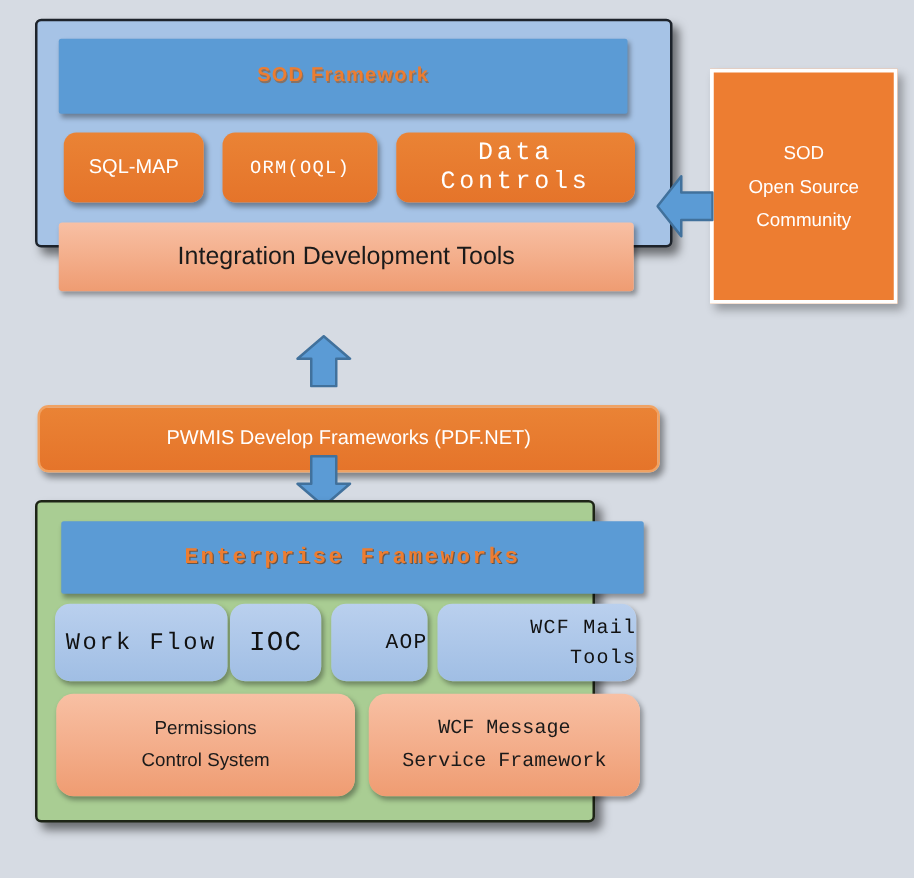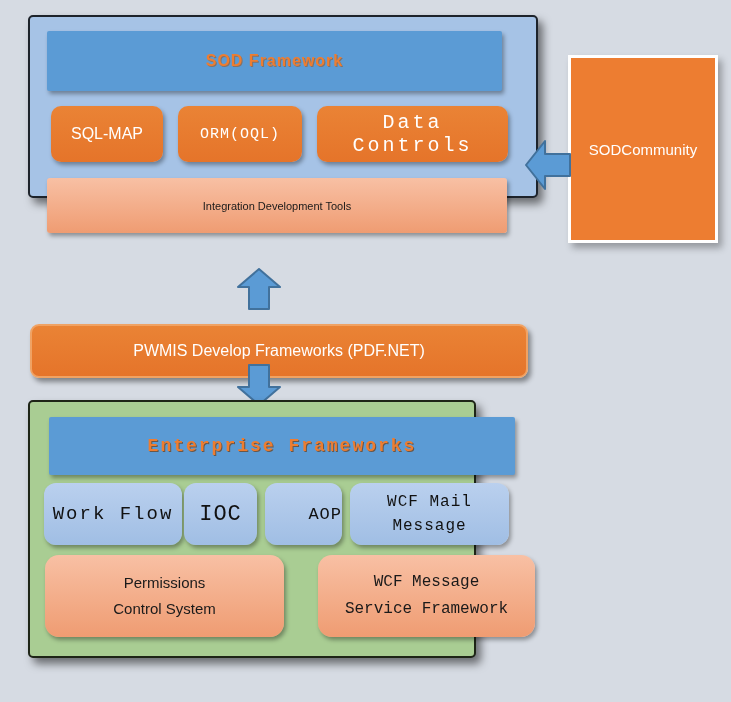--- a/index.html
+++ b/index.html
@@ -43,44 +43,44 @@
   .box-orm{left:148px;top:89px;width:124px;height:56px;font-size:15px;letter-spacing:1px;}
   .box-datacontrols{left:287px;top:89px;width:191px;height:56px;font-size:20px;letter-spacing:3px;justify-content:flex-end;}
 
   
   .peach-box{
     background:linear-gradient(#f8c0a4,#ef9c72);
     color:#1a1a1a;
     box-shadow:2px 3px 4px rgba(0,0,0,0.35);
     display:flex;flex-direction:column;align-items:center;justify-content:center;text-align:center;
   }
-  .box-integration{left:17px;top:161px;width:460px;height:55px;border-radius:3px;font-size:11px;}
+  .box-integration{left:17px;top:161px;width:460px;height:55px;border-radius:3px;font-size:20px;}
   .box-permissions{left:15px;top:153px;width:239px;height:82px;border-radius:14px;font-size:15px;line-height:26px;}
   .box-wcfmsg{left:265px;top:153px;width:217px;height:82px;border-radius:14px;
-    font-family:"Liberation Mono", monospace;font-size:16px;line-height:27px;margin-left:23px;}
+    font-family:"Liberation Mono", monospace;font-size:16px;line-height:27px;}
 
   
   .lblue-box{
     background:linear-gradient(#bad0ee,#a0bee4);
     border-radius:12px;color:#111111;
     box-shadow:2px 3px 4px rgba(0,0,0,0.35);
     display:flex;flex-direction:column;align-items:center;justify-content:center;text-align:center;
     font-family:"Liberation Mono", monospace;
   }
   .box-workflow{left:14px;top:81px;width:138px;height:62px;font-size:19px;letter-spacing:2px;}
   .box-ioc{left:154px;top:81px;width:73px;height:62px;font-size:22px;letter-spacing:1px;}
   .box-aop{left:235px;top:81px;width:77px;height:62px;font-size:17px;letter-spacing:1px;align-items:flex-end;}
-  .box-wcfmail{left:320px;top:81px;width:159px;height:62px;font-size:16px;line-height:24px;letter-spacing:1px;}
+  .box-wcfmail{left:320px;top:81px;width:159px;height:62px;font-size:16px;line-height:24px;letter-spacing:1px;align-items:flex-end;}
 
   
   .community-box{
     left:568px;top:55px;width:150px;height:188px;
     background:#ed7d31;border:3px solid #ffffff;
     box-shadow:4px 5px 7px rgba(0,0,0,0.3);
-    display:flex;flex-direction:row;align-items:center;justify-content:center;text-align:center;
+    display:flex;flex-direction:column;align-items:center;justify-content:center;text-align:center;
     color:#ffffff;font-size:15px;line-height:27px;
   }
 
   
   .pwmis-box{
     left:30px;top:324px;width:498px;height:54px;
     background:linear-gradient(#ea8335,#e5742a);
     border:2px solid #f0a263;border-radius:9px;
     box-shadow:3px 4px 5px rgba(0,0,0,0.4);
     display:flex;align-items:center;justify-content:center;
@@ -108,20 +108,21 @@
     <span>Data Controls</span>
   </div>
 
   <div class="abs peach-box box-integration">
     <span>Integration Development Tools</span>
   </div>
 </div>
 
 <div class="abs community-box">
   <span class="line">SOD</span>
+  <span class="line">Open Source</span>
   <span class="line">Community</span>
 </div>
 
 <svg class="arrow-svg" style="left:525px;top:139px;" width="46" height="52" viewBox="0 0 46 52">
   <polygon points="1,26 20,2 20,15 45,15 45,37 20,37 20,50" fill="#5b9bd5" stroke="#41719c" stroke-width="2" stroke-linejoin="round"></polygon>
 </svg>
 
 <svg class="arrow-svg" style="left:236px;top:268px;" width="46" height="42" viewBox="0 0 46 42">
   <polygon points="23,1 44,19 33,19 33,41 13,41 13,19 2,19" fill="#5b9bd5" stroke="#41719c" stroke-width="2" stroke-linejoin="round"></polygon>
 </svg>
@@ -143,21 +144,21 @@
     <span class="line">Work Flow</span>
   </div>
   <div class="abs lblue-box box-ioc">
     <span class="line">IOC</span>
   </div>
   <div class="abs lblue-box box-aop">
     <span class="line">AOP</span>
   </div>
   <div class="abs lblue-box box-wcfmail">
     <span class="line">WCF Mail</span>
-    <span class="line">Message</span>
+    <span class="line">Tools</span>
   </div>
 
   <div class="abs peach-box box-permissions">
     <span class="line">Permissions</span>
     <span class="line">Control System</span>
   </div>
   <div class="abs peach-box box-wcfmsg">
     <span class="line">WCF Message</span>
     <span class="line">Service Framework</span>
   </div>

